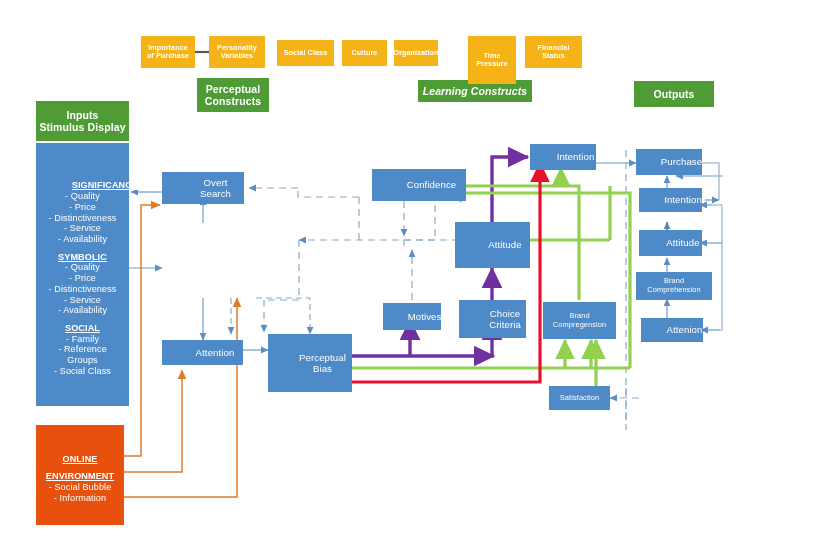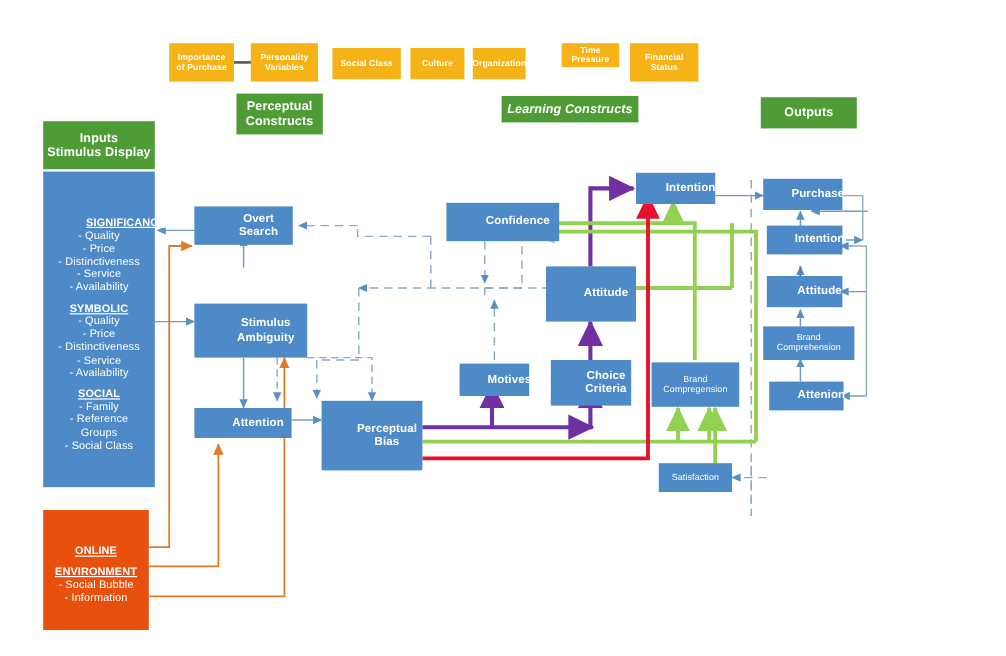--- a/index.html
+++ b/index.html
@@ -26,21 +26,21 @@
     letter-spacing:.1px;
     z-index:5;
   }
   .blue{background:#4e8ac8;}
   .green{background:#4f9b36;}
   .orange-hdr{background:#f5b317;}
   .orange-big{background:#e8500e;}
 
   .hdr{font-size:10.5px;font-weight:600;}
   .tag{font-size:7.2px;font-weight:700;}
-  .bx{font-size:9.6px;font-weight:700;padding-left:25px;}
+  .bx{font-size:9.6px;font-weight:400;padding-left:25px;}
   .bx-sm{font-size:7.4px;font-weight:400;}
   .panel{
     font-size:9.1px;font-weight:400;
     align-items:flex-start;
     padding-top:8px;
     flex-direction:column;
   }
   .panel .line{width:100%;}
   .panel .ttl{font-weight:700;text-decoration:underline;margin-top:7px;}
   .panel .ttl.first{margin-top:0;padding-left:24px;}
@@ -185,21 +185,21 @@
   </div>
   <div class="node orange-hdr tag" style="left:277px;top:40px;width:57px;height:26px;">
     <span style="white-space:pre-line;">Social Class</span>
   </div>
   <div class="node orange-hdr tag" style="left:342px;top:40px;width:45px;height:26px;">
     <span style="white-space:pre-line;">Culture</span>
   </div>
   <div class="node orange-hdr tag" style="left:394px;top:40px;width:44px;height:26px;">
     <span style="white-space:pre-line;">Organization</span>
   </div>
-  <div class="node orange-hdr tag" style="left:468px;top:36px;width:48px;height:20px;">
+  <div class="node orange-hdr tag" style="left:468px;top:36px;width:48px;height:48px;">
     <span style="white-space:pre-line;">Time
 Pressure</span>
   </div>
   <div class="node orange-hdr tag" style="left:525px;top:36px;width:57px;height:32px;">
     <span style="white-space:pre-line;">Financial
 Status</span>
   </div>
 
   <div class="node blue panel" style="left:36px;top:143px;width:93px;height:263px;">
     <div class="line ttl first">SIGNIFICANCE:</div>
@@ -224,23 +224,20 @@
   <div class="node orange-big panel" style="left:36px;top:425px;width:88px;height:100px;flex-direction:column;">
     <div class="line ttl">ONLINE</div>
     <div class="line ttl">ENVIRONMENT</div>
     <div class="line" style="text-align:center;">- Social Bubble</div>
     <div class="line" style="text-align:center;">- Information</div>
   </div>
 
   <div class="node blue bx" style="left:162px;top:172px;width:82px;height:32px;">
     <span>Overt Search</span>
   </div>
-  <div class="node blue bx" style="left:162px;top:253px;width:94px;height:45px;">
-    <span>Stimulus Ambiguity</span>
-  </div>
   <div class="node blue bx" style="left:162px;top:340px;width:81px;height:25px;">
     <span>Attention</span>
   </div>
   <div class="node blue bx" style="left:268px;top:334px;width:84px;height:58px;">
     <span>Perceptual Bias</span>
   </div>
 
   <div class="node blue bx" style="left:372px;top:169px;width:94px;height:32px;">
     <span>Confidence</span>
   </div>

